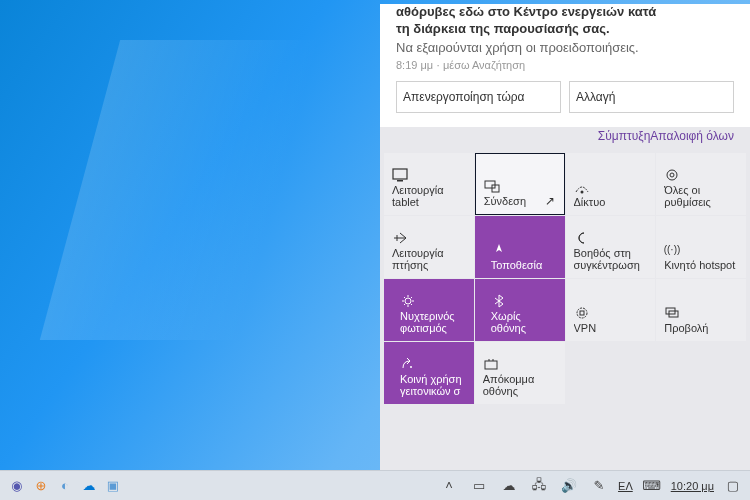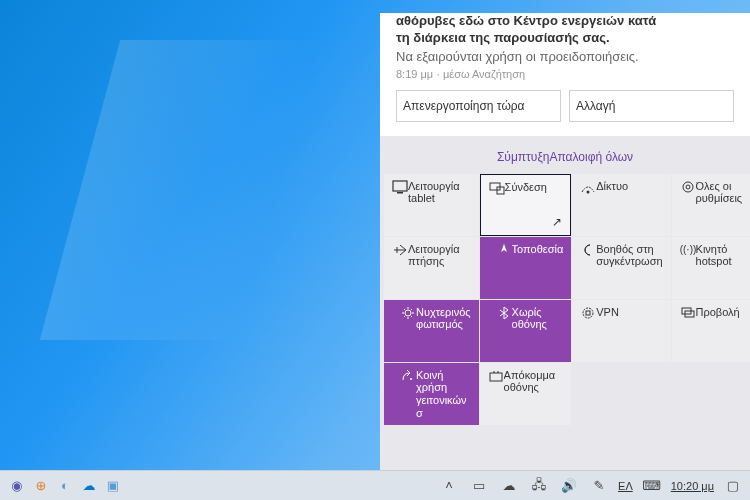--- a/index.html
+++ b/index.html
@@ -1,29 +1,29 @@
 <!DOCTYPE html>
 <html><head>
 <meta charset="utf-8">
 <style>
   * { margin: 0; padding: 0; box-sizing: border-box; font-family: 'Segoe UI', Tahoma, sans-serif; }
   body { width: 750px; height: 500px; overflow: hidden; position: relative; background: linear-gradient(135deg, #0d6efd 0%, #4da6ff 50%, #87ceeb 100%); }
   .desktop-bg { position: absolute; inset: 0; background: linear-gradient(125deg, #0a84d8 0%, #2196f3 30%, #64b5f6 60%, #90caf9 100%); }
   .desktop-bg::before { content: ''; position: absolute; left: 80px; top: 40px; width: 200px; height: 300px; background: linear-gradient(90deg, rgba(255,255,255,0.15) 0%, transparent 100%); transform: skewX(-15deg); }
-  .action-center { position: absolute; right: 0; top: 13px; width: 370px; height: 470px; background: #e8e8ec; display: flex; flex-direction: column; }
+  .action-center { position: absolute; right: 0; top: 4px; width: 370px; height: 470px; background: #e8e8ec; display: flex; flex-direction: column; }
   .notification-card { background: #fff; padding: 0 16px 14px 16px; }
   .notif-title { font-size: 13px; font-weight: 600; color: #333; line-height: 1.3; }
   .notif-sub { font-size: 13px; color: #666; margin: 2px 0; }
   .notif-meta { font-size: 11px; color: #999; margin: 4px 0 10px; }
   .notif-buttons { display: flex; gap: 8px; }
   .notif-btn { flex: 1; padding: 8px 6px; background: #fff; border: 1px solid #d0d0d0; font-size: 12px; color: #333; cursor: pointer; text-align: left; }
-  .panel-links { display: flex; justify-content: center; padding: 14px 16px 10px; }
+  .panel-links { display: flex; justify-content: flex-end; padding: 2px 16px 10px; }
   .panel-link { font-size: 12px; color: #6b3fa0; cursor: pointer; }
   .tiles { display: grid; grid-template-columns: repeat(4, 1fr); gap: 1px; padding: 0 4px; }
-  .tile { height: 62px; background: #ededf0; padding: 6px 8px; display: flex; flex-direction: row; justify-content: flex-start; cursor: pointer; position: relative; font-size: 11px; color: #333; }
+  .tile { height: 62px; background: #ededf0; padding: 6px 8px; display: flex; flex-direction: column; justify-content: flex-end; cursor: pointer; position: relative; font-size: 11px; color: #333; }
   .tile.active { background: #8e44ad; color: #fff; padding-left: 16px; }
   .tile.hover { background: #f5f5f8; border: 1px solid #0f172a; }
   .tile-icon { font-size: 14px; height: 16px; }
   .tile-label { font-size: 11px; line-height: 1.15; overflow: hidden; }
   .cursor { position: absolute; right: 8px; bottom: 6px; font-size: 12px; color: #333; }
   .taskbar { position: absolute; bottom: 0; left: 0; right: 0; height: 30px; background: #dde3ea; display: flex; align-items: center; justify-content: space-between; padding: 0 6px; border-top: 1px solid #c8ced5; }
   .taskbar-left { display: flex; gap: 2px; align-items: center; }
   .taskbar-right { display: flex; gap: 8px; align-items: center; font-size: 11px; color: #444; }
   .tb-icon { width: 22px; height: 22px; display: flex; align-items: center; justify-content: center; font-size: 13px; cursor: pointer; }
   .tb-text { font-size: 11px; color: #333; text-decoration: underline; }

